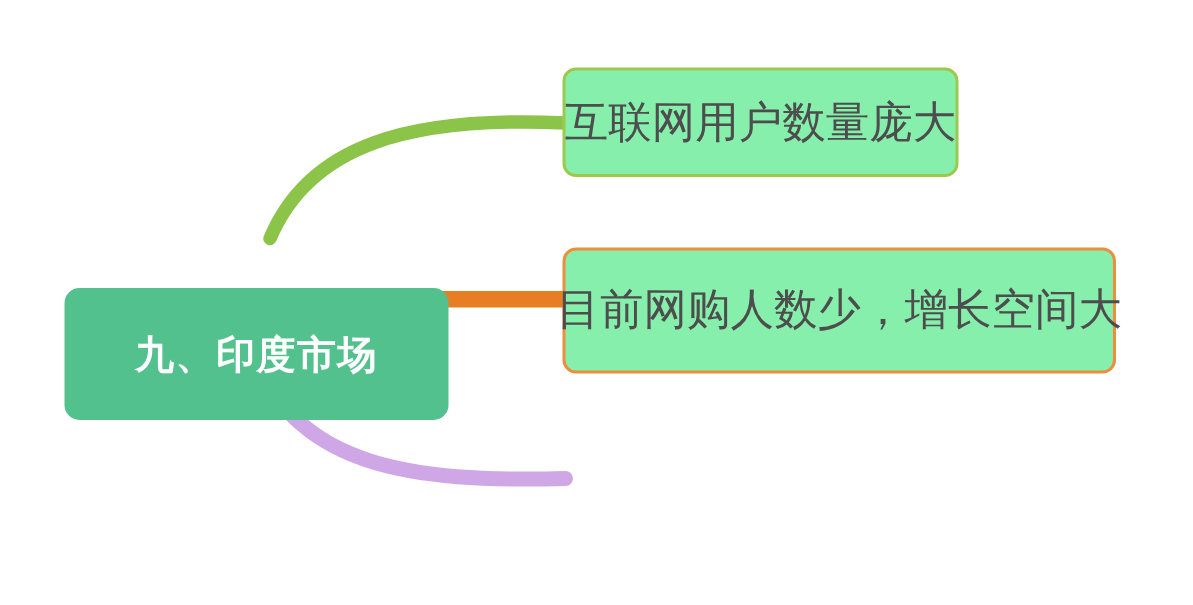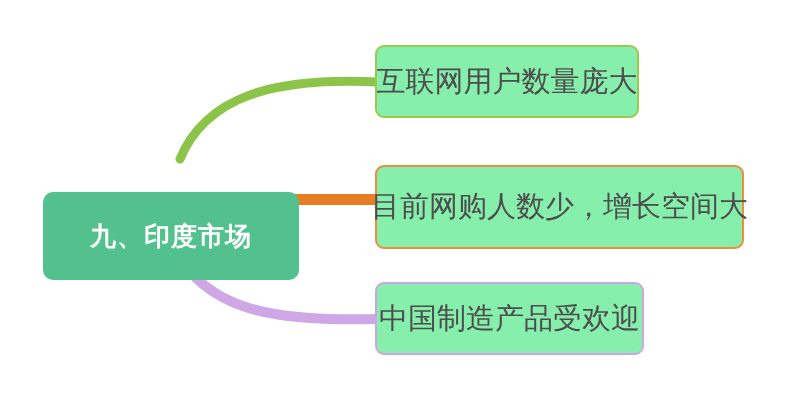--- a/index.html
+++ b/index.html
@@ -92,17 +92,14 @@
   </div>
 
   <div class="node branch-node branch-top">
     <span class="node-label">互联网用户数量庞大</span>
   </div>
 
   <div class="node branch-node branch-middle">
     <span class="node-label">目前网购人数少，增长空间大</span>
   </div>
 
-  <div class="node branch-node branch-bottom">
-    <span class="node-label">中国制造产品受欢迎</span>
-  </div>
 
 </div>
 
 </body></html>

